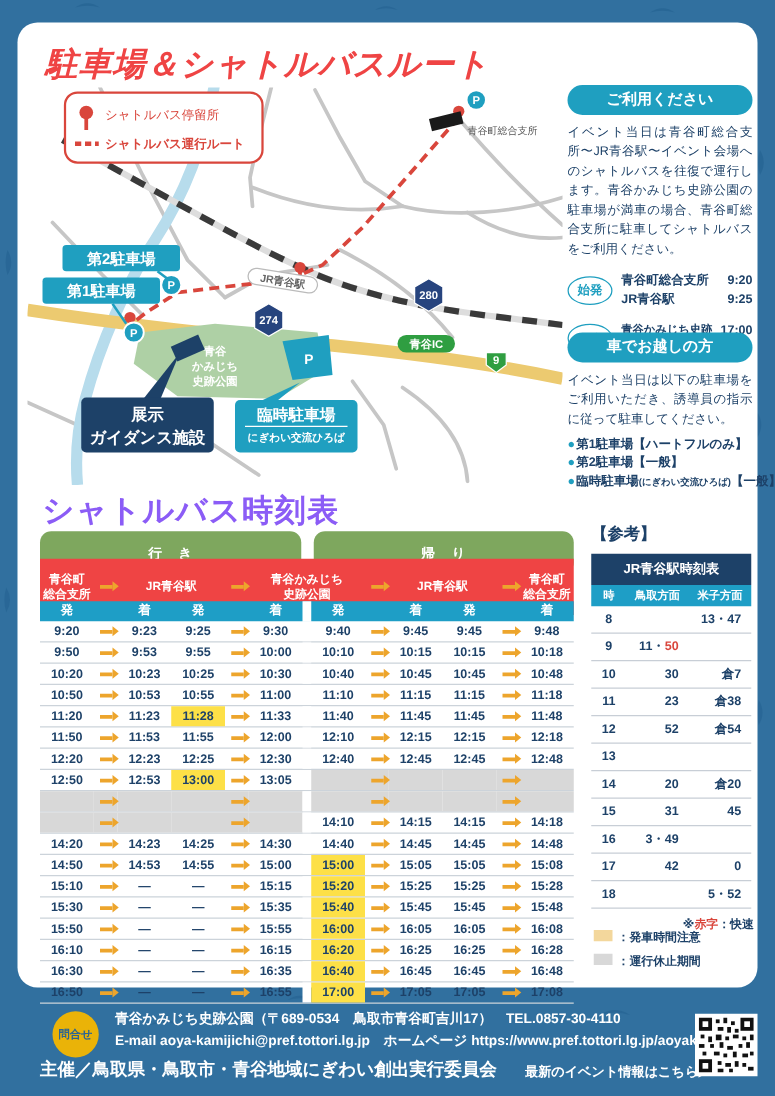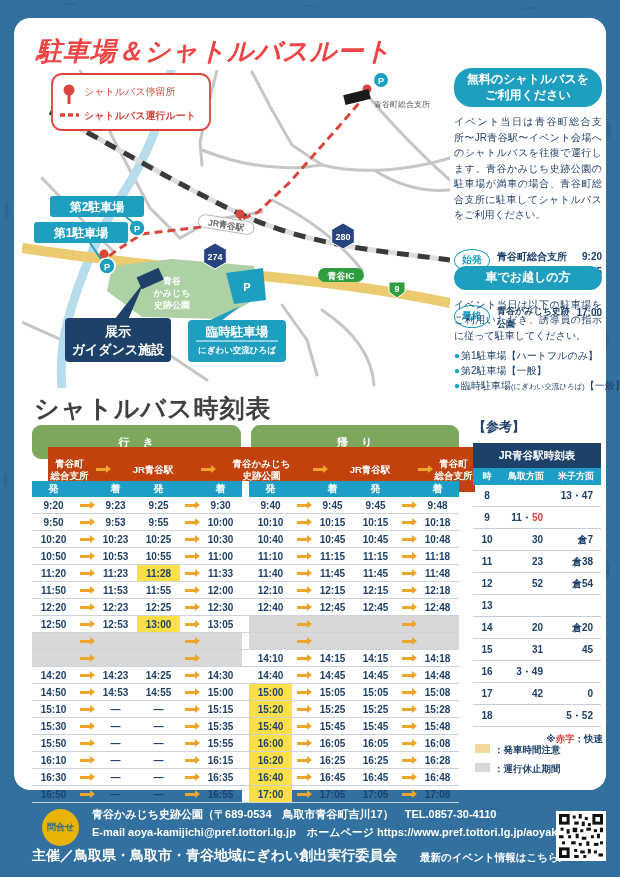--- a/index.html
+++ b/index.html
@@ -11,41 +11,41 @@
         background:#ffffff;border-radius:16px;}
   .main-title{position:absolute;left:22px;top:16px;font-size:26px;font-weight:800;
         color:#ef4444;letter-spacing:1px;white-space:nowrap;font-style:italic;}
   .map-wrap{position:absolute;left:8px;top:52px;width:428px;height:318px;}
   
   .panel{position:absolute;width:148px;left:440px;}
   .panel-pill{background:#1f9fc0;color:#fff;border-radius:18px;text-align:center;
         font-weight:700;font-size:12px;line-height:1.3;padding:4px 2px;}
   .panel-body{margin-top:7px;font-size:10px;line-height:1.55;color:#1d4168;
         text-align:justify;font-weight:500;}
-  .sched{display:flex;gap:7px;margin-top:26px;}
+  .sched{display:flex;align-items:center;gap:7px;margin-top:10px;}
   .oval{flex:0 0 auto;width:34px;height:21px;border:1.5px solid #1f9fc0;border-radius:50%;
         color:#1f9fc0;font-size:10px;font-weight:700;display:flex;align-items:center;justify-content:center;}
   .sched-rows{flex:1;}
   .srow{display:flex;justify-content:space-between;font-size:10px;font-weight:700;
         color:#1d4168;line-height:1.5;}
   .bullets{margin-top:5px;}
-  .b-item{font-size:10px;color:#1d4168;font-weight:400;line-height:1.5;white-space:nowrap;}
+  .b-item{font-size:10px;color:#1d4168;font-weight:700;line-height:1.5;white-space:nowrap;}
   .b-dot{color:#1f9fc0;margin-right:1px;}
   .b-sub{font-size:7.5px;}
   
   .tt-title{position:absolute;left:20px;top:374px;font-size:25px;font-weight:800;
-        color:#404040;letter-spacing:1px;}
+        color:#8b5cf6;letter-spacing:1px;}
   .pills{position:absolute;left:18px;top:407px;width:427px;display:flex;gap:10px;}
   .dir-pill{flex:1;background:#7ea75e;color:#fff;border-radius:9px;height:34px;
         font-size:11px;font-weight:700;letter-spacing:5px;text-indent:5px;
         display:flex;align-items:center;justify-content:center;}
   .tt-grid{display:grid;
         grid-template-columns:43px 19px 43px 43px 19px 43px 7px 43px 19px 43px 43px 19px 43px;}
-  .tt-head{position:absolute;left:18px;top:429px;width:427px;background:#c2410c;height:45px;
-        align-items:center;margin-left:16px;}
+  .tt-head{position:absolute;left:18px;top:429px;width:427px;background:#ef4444;height:45px;
+        align-items:center;}
   .hs{color:#fff;font-weight:700;font-size:9.5px;line-height:1.2;text-align:center;}
   .hs1{grid-column:1}.ha1{grid-column:2}.hs2{grid-column:3/span 2}.ha2{grid-column:5}
   .hs3{grid-column:6/span 3}.ha3{grid-column:9}.hs4{grid-column:10/span 2}.ha4{grid-column:12}
   .hs5{grid-column:13}
   .ha1,.ha2,.ha3,.ha4{display:flex;align-items:center;justify-content:center;}
   .tt-sub{position:absolute;left:18px;top:463px;width:427px;height:16px;background:#1e9ec6;}
   .tt-sub .cell{color:#fff;font-weight:700;font-size:10px;text-align:center;line-height:16px;}
   .tt-sub .dv{background:#fff;}
   .tt-rows{position:absolute;left:18px;top:479px;width:427px;}
   .tt-row{height:16px;border-bottom:1px solid #ccd3da;}
@@ -237,21 +237,20 @@
           </g>
           <text x="62" y="25" fill="#d9463c" font-size="10">シャトルバス停留所</text>
           <line x1="38" y1="45" x2="57" y2="45" stroke="#d9463c" stroke-width="3.5" stroke-dasharray="5 3"></line>
           <text x="62" y="48.5" fill="#d9463c" font-size="10" font-weight="bold">シャトルバス運行ルート</text>
         </g>
       </svg>
     </div>
 
     <div class="panel" style="top:50px;">
       <div class="panel-pill">
-        <div>無料のシャトルバスを</div>
         <div>ご利用ください</div>
       </div>
       <div class="panel-body"><span>イベント当日は青谷町総合支所〜JR青谷駅〜イベント会場へのシャトルバスを往復で運行します。</span><span>青谷かみじち史跡公園の駐車場が満車の場合、青谷町総合支所に駐車してシャトルバスをご利用ください。</span></div>
       <div class="sched">
         <div class="oval">始発</div>
         <div class="sched-rows">
           <div class="srow">
             <span>青谷町総合支所</span>
             <span>9:20</span>
           </div>

